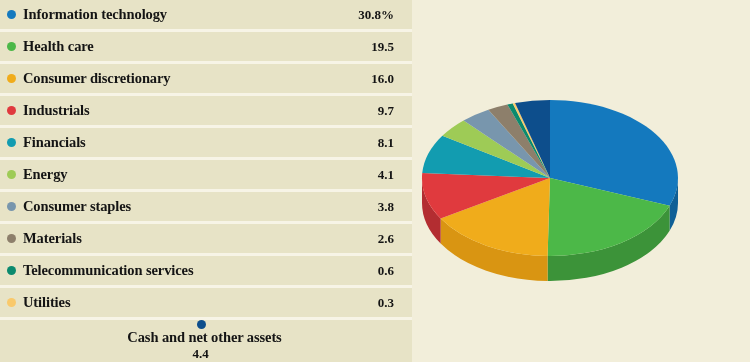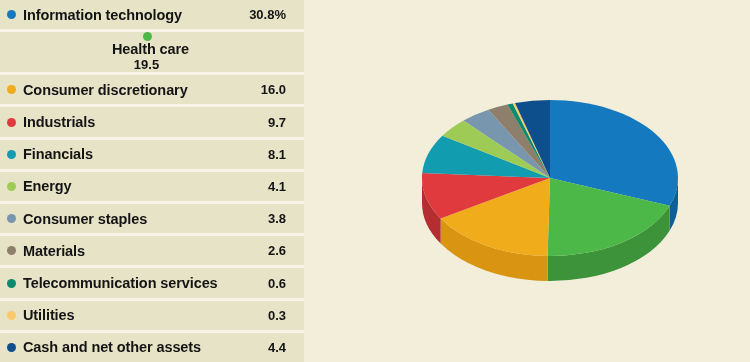--- a/index.html
+++ b/index.html
@@ -7,33 +7,34 @@
   body{
     width:750px;height:362px;
     background:#f2eeda;
     font-family:"Liberation Sans","DejaVu Sans",sans-serif;
     overflow:hidden;position:relative;
   }
   #root{position:relative;width:750px;height:362px;}
 
   
   .legend{
-    position:absolute;left:0;top:0;width:304px;height:362px;
+    position:absolute;left:0;top:0;width:412px;height:362px;
     display:flex;flex-direction:column;
     background:#f7f4e6;
+    font-family:Liberation Serif, serif;
   }
   .legend-row{
     flex:1 1 0;
     display:flex;align-items:center;
     background:#e7e3c6;
     border-bottom:3px solid #f7f4e6;
     padding:0 10px 0 7px;
     box-sizing:border-box;
   }
-  .legend-row:last-child{border-bottom:none;}
+  .legend-row:last-child{border-bottom:none;flex-direction:column;}
   .bullet{
     width:9px;height:9px;border-radius:50%;
     flex:0 0 9px;margin-right:7px;
   }
   .legend-label{
     flex:1 1 auto;
     font-size:14.5px;
     font-weight:bold;
     color:#141414;
     letter-spacing:-0.1px;
@@ -58,21 +59,21 @@
 <body>
 
 <div id="root">
 
   <div class="legend">
       <div class="legend-row" style="background: rgb(231, 227, 198); border-bottom-color: rgb(247, 244, 230);">
         <span class="bullet" style="background: rgb(20, 121, 190);"></span>
         <span class="legend-label">Information technology</span>
         <span class="legend-value">30.8%</span>
       </div>
-      <div class="legend-row" style="background: rgb(231, 227, 198); border-bottom-color: rgb(247, 244, 230); flex-direction: column;">
+      <div class="legend-row" style="background: rgb(231, 227, 198); border-bottom-color: rgb(247, 244, 230);">
         <span class="bullet" style="background: rgb(76, 184, 72);"></span>
         <span class="legend-label">Health care</span>
         <span class="legend-value">19.5</span>
       </div>
       <div class="legend-row" style="background: rgb(231, 227, 198); border-bottom-color: rgb(247, 244, 230);">
         <span class="bullet" style="background: rgb(240, 172, 27);"></span>
         <span class="legend-label">Consumer discretionary</span>
         <span class="legend-value">16.0</span>
       </div>
       <div class="legend-row" style="background: rgb(231, 227, 198); border-bottom-color: rgb(247, 244, 230);">

